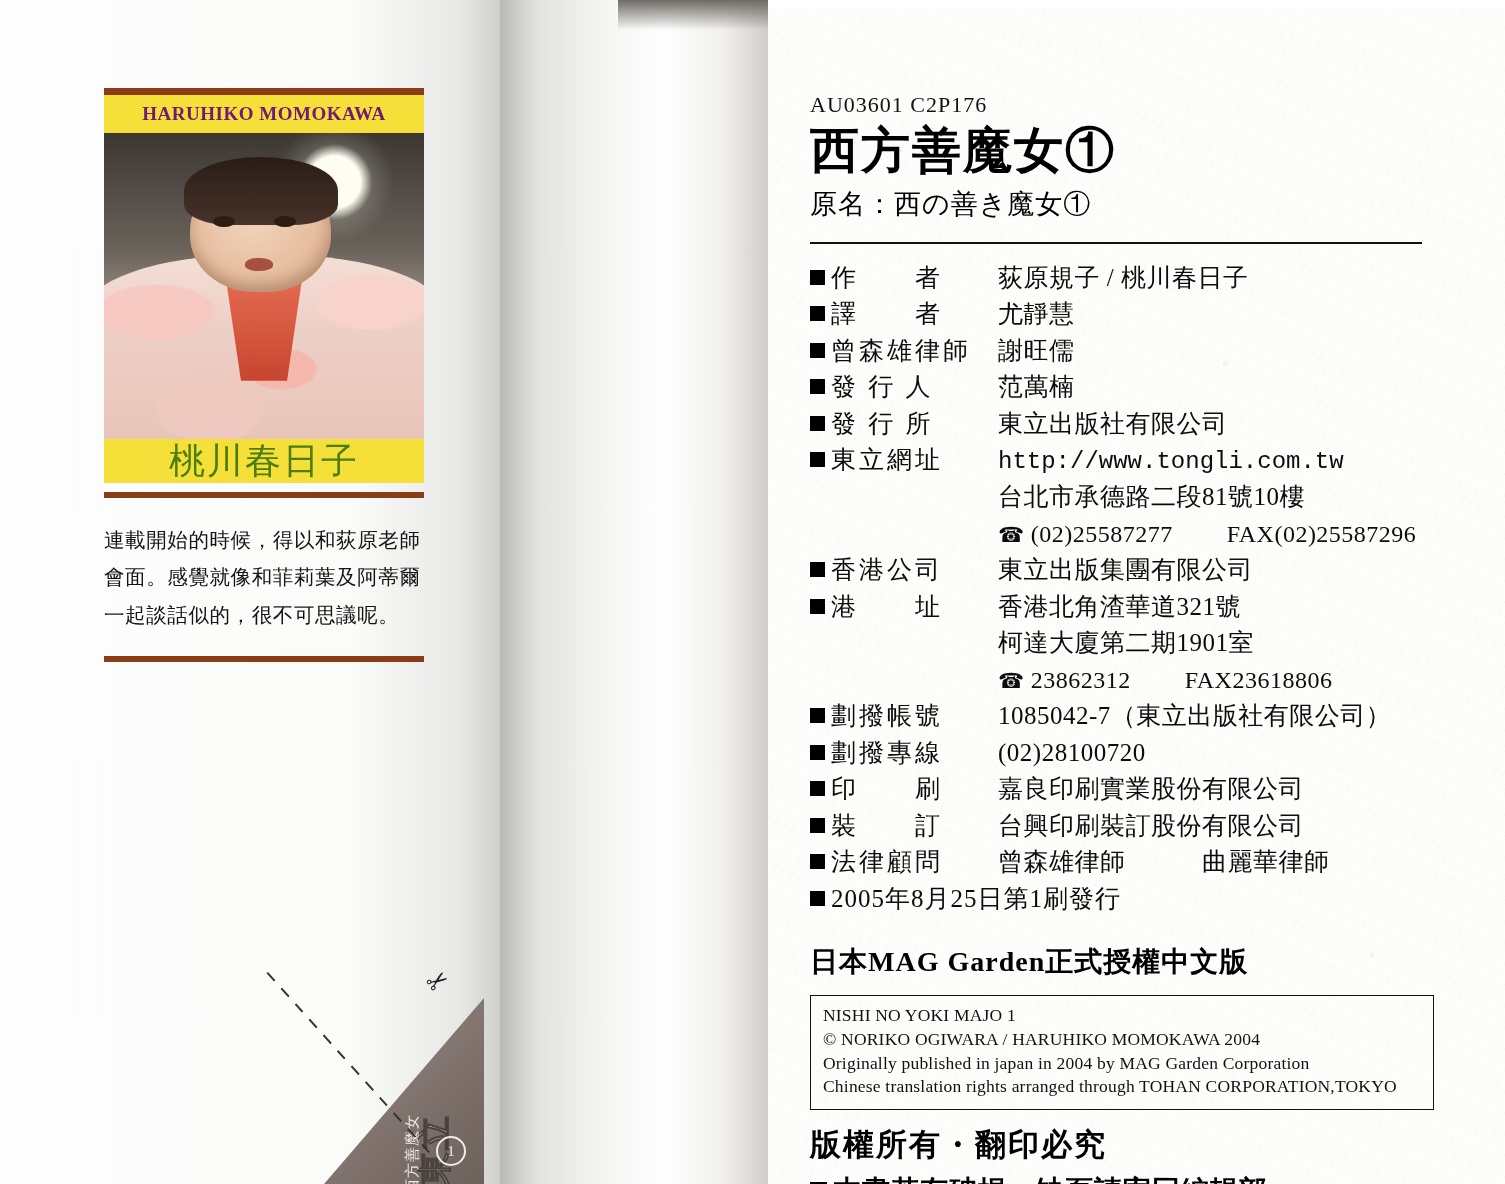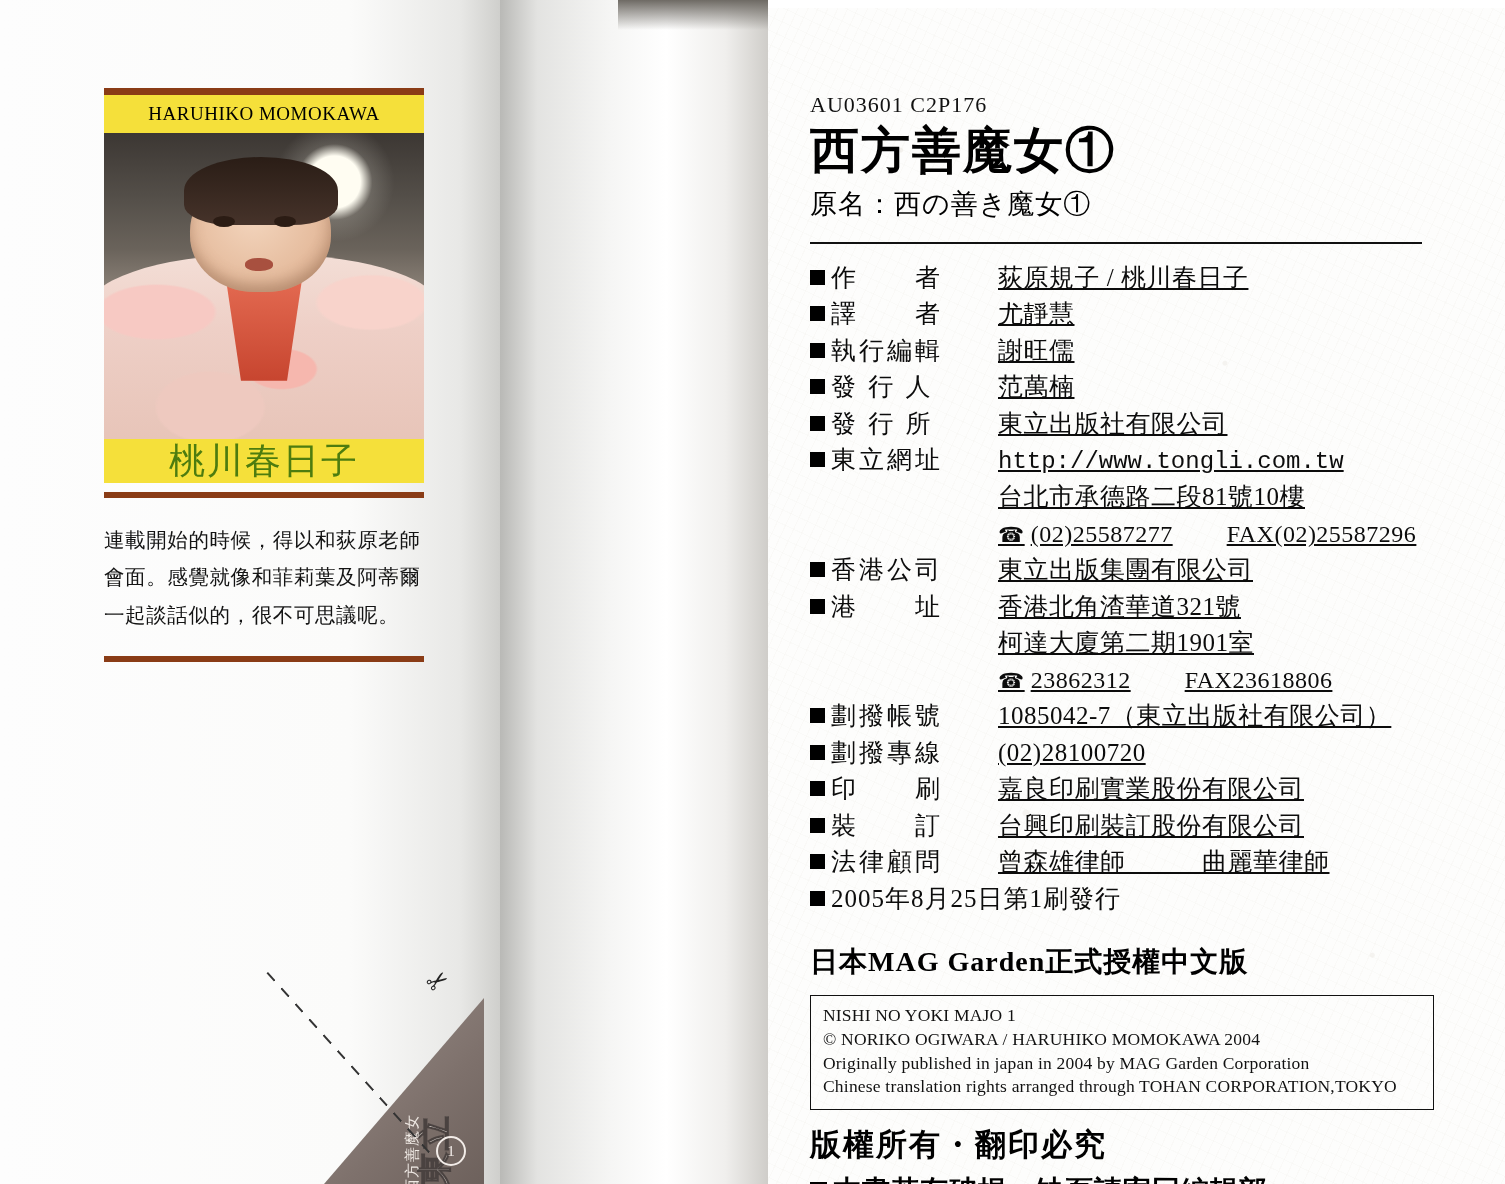--- a/index.html
+++ b/index.html
@@ -44,22 +44,22 @@
     height: 38px;
     width: 320px;
     display: flex;
     align-items: center;
     justify-content: center;
   }
   .name-band span {
     font-family: "Liberation Serif", serif;
     font-size: 19px;
     letter-spacing: 0.5px;
-    color: #000000;
-    font-weight: 400;
+    color: #701a75;
+    font-weight: 700;
   }
   .photo {
     width: 320px;
     height: 306px;
     position: relative;
     overflow: hidden;
     background: #4b4742;
   }
   .photo-bg {
     position: absolute;
@@ -328,21 +328,20 @@
     display: inline-block;
     width: 15px;
     height: 15px;
     background: #000;
     margin-right: 6px;
     vertical-align: 1px;
   }
   .f-value {
     flex: 1;
     letter-spacing: 0.5px;
-    text-decoration: underline;
   }
   .cont-row {
     display: flex;
     font-size: 25px;
     line-height: 1.46;
     color: #0c0c0c;
     align-items: flex-end;
   }
   .cont-row .f-label { visibility: hidden; }
   .mono-url {
@@ -475,21 +474,21 @@
       <div class="fields">
         <div class="field-row">
           <div class="f-label"><span class="sq"></span><span>作　　者</span></div>
           <div class="f-value">荻原規子 / 桃川春日子</div>
         </div>
         <div class="field-row">
           <div class="f-label"><span class="sq"></span><span>譯　　者</span></div>
           <div class="f-value">尤靜慧</div>
         </div>
         <div class="field-row">
-          <div class="f-label"><span class="sq"></span><span>執行編輯</span></div>
+          <div class="f-label"><span class="sq"></span><span>曾森雄律師</span></div>
           <div class="f-value">謝旺儒</div>
         </div>
         <div class="field-row">
           <div class="f-label"><span class="sq"></span><span>發 行 人</span></div>
           <div class="f-value">范萬楠</div>
         </div>
         <div class="field-row">
           <div class="f-label"><span class="sq"></span><span>發 行 所</span></div>
           <div class="f-value">東立出版社有限公司</div>
         </div>

